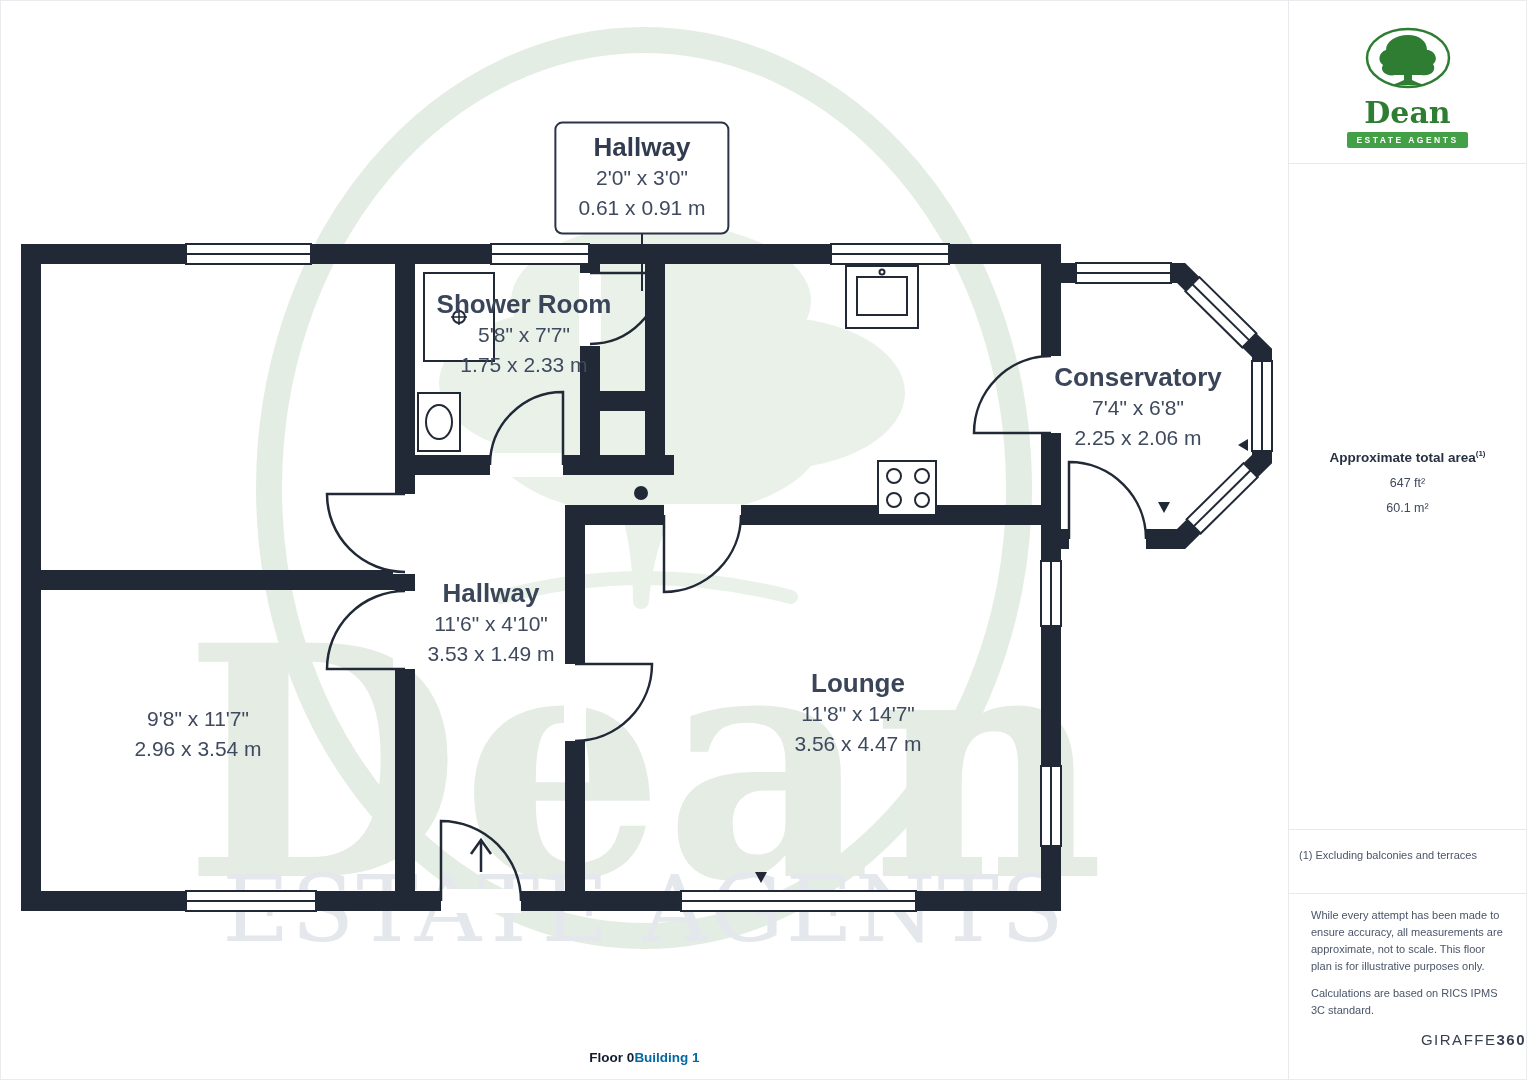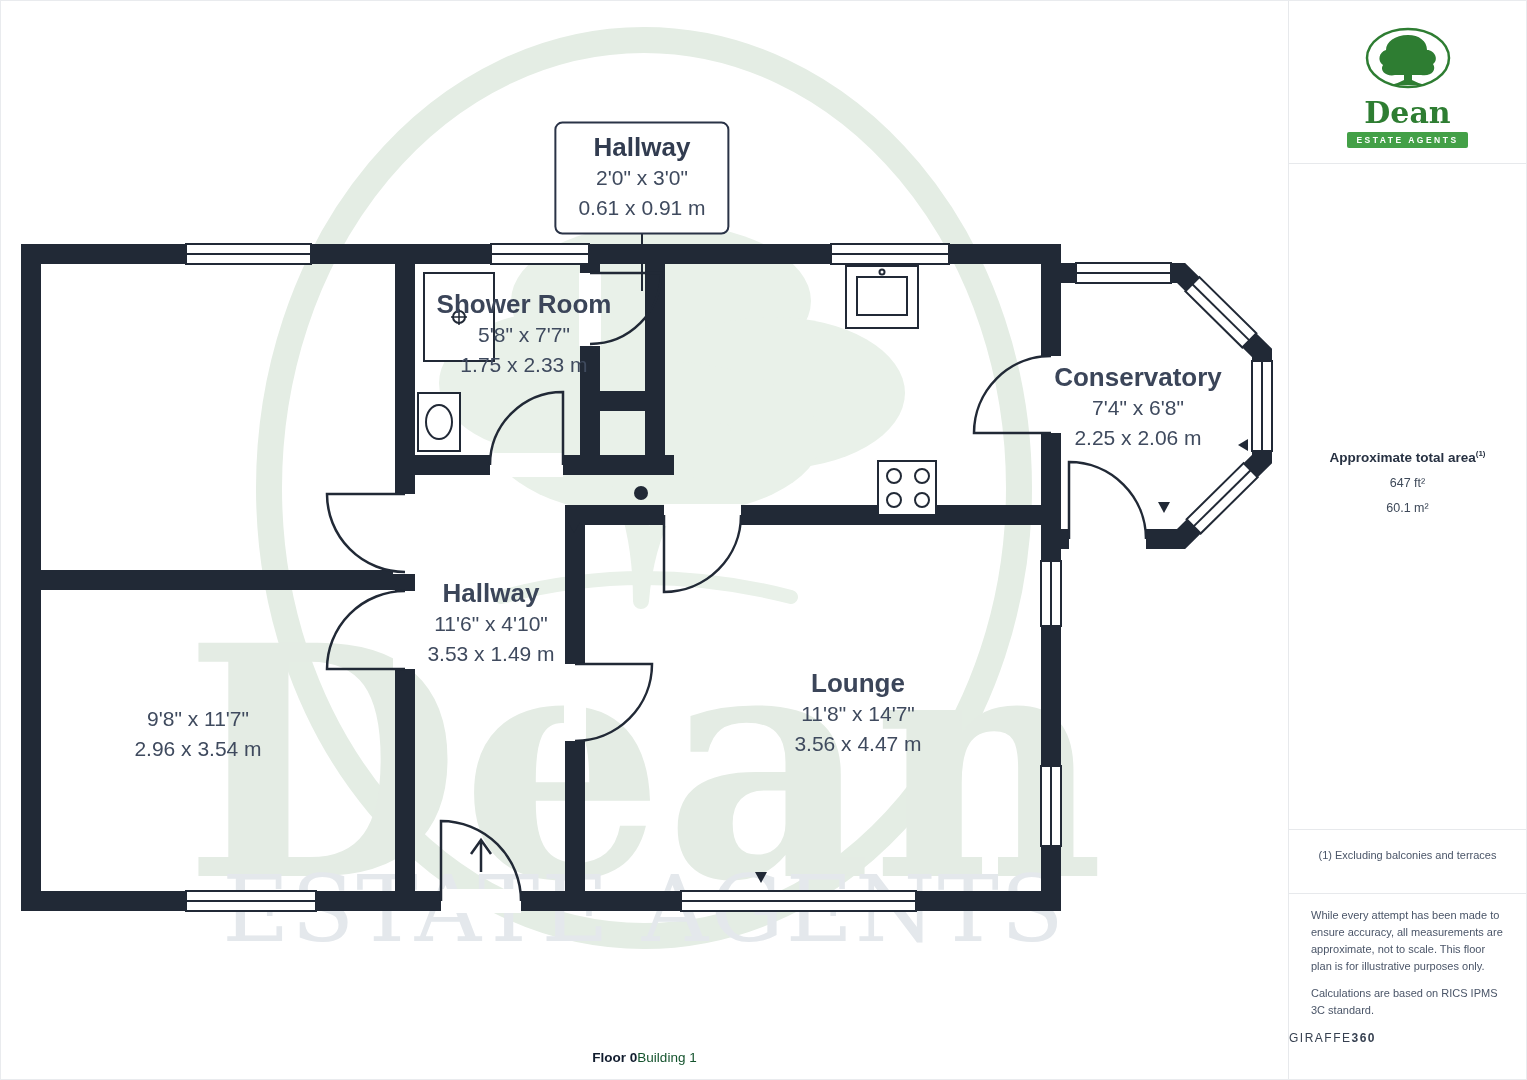--- a/index.html
+++ b/index.html
@@ -13,38 +13,38 @@
   .room-name{font-size:26px;font-weight:700;line-height:1.2;}
   .room-dims{font-size:21px;font-weight:400;line-height:1.42;color:#3f4a5e;}
 
   
   .callout{position:absolute;left:641px;top:177px;transform:translate(-50%,-50%);background:#fff;
            border:2px solid #2a3347;border-radius:8px;padding:8px 22px 10px;text-align:center;z-index:4;}
   .callout .room-name{color:#323c50;}
 
   .plan-footer{position:absolute;left:0;right:0;bottom:16px;text-align:center;font-size:13.5px;color:#1f2937;z-index:3;}
   .plan-footer .floor{font-weight:700;color:#111c2e;}
-  .plan-footer .building{font-weight:400;color:#14532d;}
+  .plan-footer .building{font-weight:700;color:#0369a1;}
 
   
   .sidebar{position:relative;width:239px;border-left:1px solid #e7e9ec;background:#fff;}
   .sb-divider{position:absolute;left:0;right:0;height:0;border-top:1px solid #e7e9ec;}
   .d1{top:162px}.d2{top:828px}.d3{top:892px}
   .logo{position:absolute;top:26px;left:0;right:0;text-align:center;}
   .logo-brand{font-family:"DejaVu Serif",serif;font-weight:700;font-size:30px;color:#2e7d32;line-height:1.05;margin-top:2px;}
   .logo-pill{display:inline-block;background:#43a047;color:#fff;font-size:8.5px;font-weight:700;
              letter-spacing:2.5px;padding:3px 9px;border-radius:2px;margin-top:3px;}
   .area-block{position:absolute;top:448px;left:0;right:0;text-align:center;color:#273142;}
   .area-title{font-size:13.5px;font-weight:700;}
   .area-title sup{font-size:8px;}
   .area-val{font-size:12.5px;color:#3f4a5a;margin-top:11px;}
-  .sb-footnote{position:absolute;top:848px;left:10px;right:10px;text-align:center;font-size:11px;color:#4a5568;}
+  .sb-footnote{position:absolute;top:848px;left:10px;right:10px;text-align:left;font-size:11px;color:#4a5568;}
   .sb-para{position:absolute;left:22px;right:22px;text-align:left;font-size:11px;line-height:1.55;color:#4a5568;}
   .p1{top:906px}.p2{top:984px}
-  .sb-credit{position:absolute;top:1030px;left:0;right:0;text-align:left;font-size:12px;
+  .sb-credit{position:absolute;top:1030px;left:0;right:0;text-align:right;font-size:15px;
              letter-spacing:1.5px;color:#374151;}
   .sb-credit b{font-weight:700;}
 </style>
 </head>
 <body>
 
 <div class="page">
 
   <div class="plan-area">
 

